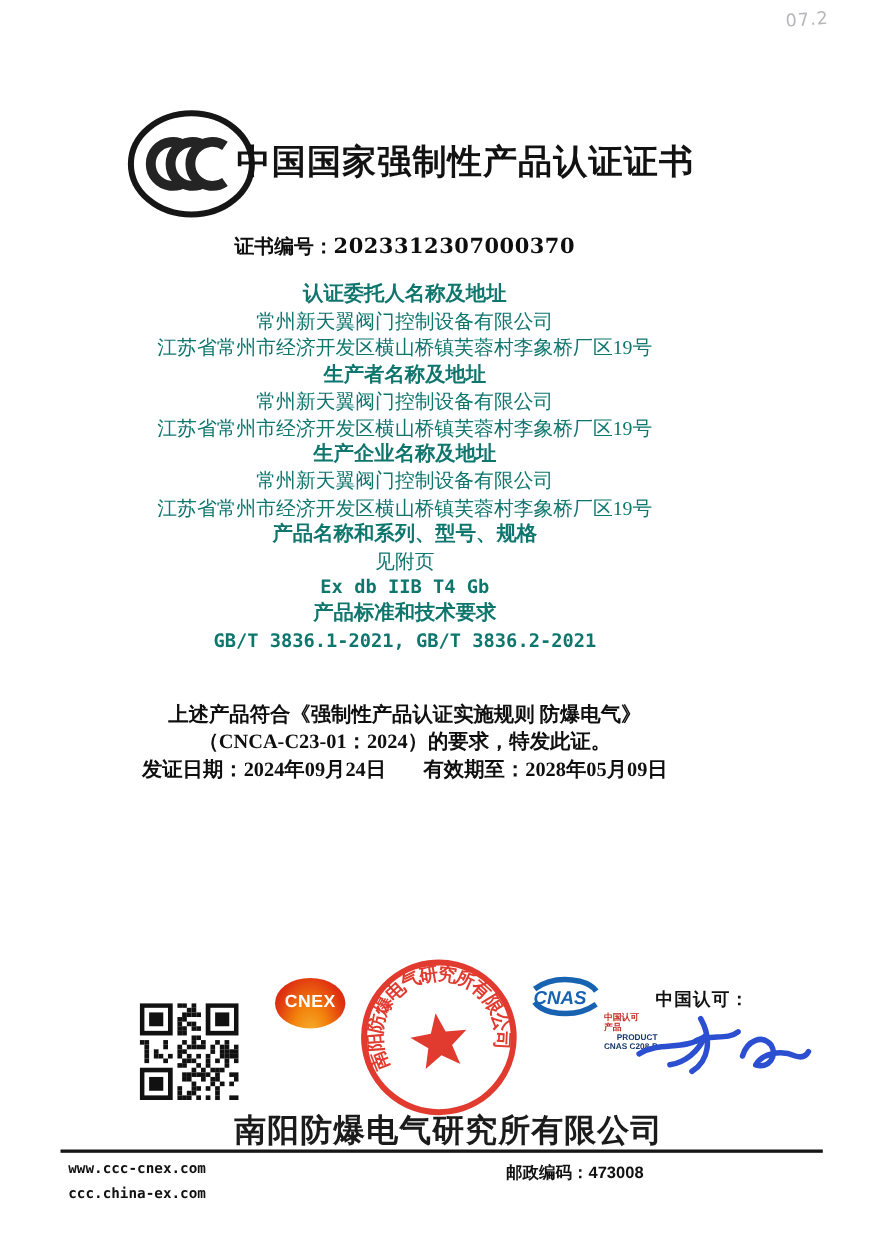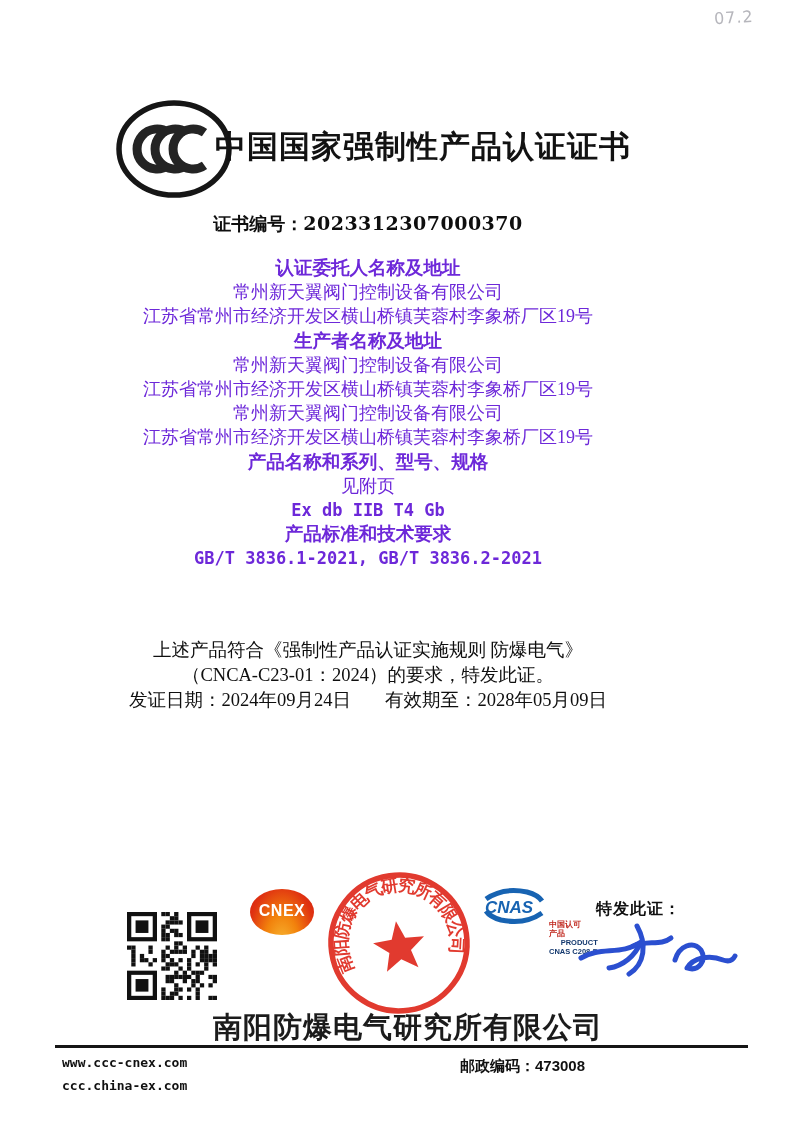--- a/index.html
+++ b/index.html
@@ -28,30 +28,30 @@
 
   .cert-no {
     position:absolute; left:0; top:212px; width:736px;
     text-align:center; font-size:18px; font-weight:bold; color:#0e0e0e;
   }
   .cert-no .num { font-family:"DejaVu Serif", serif; font-size:19px; letter-spacing:0.5px; }
 
   
   .body-lines {
     position:absolute; left:0; top:256px; width:736px;
-    text-align:center; font-size:18px; line-height:24.2px; color:#6d28d9;
+    text-align:center; font-size:18px; line-height:24.2px; color:#0f766e;
   }
   .body-lines .h { font-weight:bold; font-size:18.5px; }
   .body-lines .latin {
     font-family:"DejaVu Sans Mono", monospace; font-weight:bold; font-size:17px;
   }
 
   .statement {
     position:absolute; left:0; top:638px; width:736px;
-    text-align:center; font-size:18.5px; font-weight:normal;
+    text-align:center; font-size:18.5px; font-weight:bold;
     line-height:25px; color:#0f0f0f;
   }
   .statement .gap { display:inline-block; width:34px; }
 
   .verify {
     position:absolute; left:20px; top:797px; width:764px;
     text-align:center; font-size:17.5px; line-height:27px; color:#1a1a1a;
   }
 
   
@@ -135,20 +135,21 @@
     <span>证书编号：</span><span class="num">2023312307000370</span>
   </div>
 
   <div class="body-lines">
     <div class="h">认证委托人名称及地址</div>
     <div>常州新天翼阀门控制设备有限公司</div>
     <div>江苏省常州市经济开发区横山桥镇芙蓉村李象桥厂区19号</div>
     <div class="h">生产者名称及地址</div>
     <div>常州新天翼阀门控制设备有限公司</div>
     <div>江苏省常州市经济开发区横山桥镇芙蓉村李象桥厂区19号</div>
+    <div class="h">生产企业名称及地址</div>
     <div>常州新天翼阀门控制设备有限公司</div>
     <div>江苏省常州市经济开发区横山桥镇芙蓉村李象桥厂区19号</div>
     <div class="h">产品名称和系列、型号、规格</div>
     <div>见附页</div>
     <div class="latin">Ex db IIB T4 Gb</div>
     <div class="h">产品标准和技术要求</div>
     <div class="latin">GB/T 3836.1-2021, GB/T 3836.2-2021</div>
   </div>
 
   <div class="statement">
@@ -311,21 +312,21 @@
       <text x="2" y="27" font-family="Liberation Sans, sans-serif" font-size="17" font-weight="bold" font-style="italic" fill="#1763b2">CNAS</text>
     </svg>
     <div class="cnas-side">
       <div class="red">中国认可</div>
       <div class="red">产品</div>
       <div class="blue">PRODUCT</div>
       <div class="blue">CNAS C208-P</div>
     </div>
   </div>
 
-  <div class="legal-rep">特发此证：</div>
+  <div class="legal-rep">中国认可：</div>
 
   <svg class="signature" width="165" height="75" viewBox="0 0 165 75">
     <g fill="none" stroke="#2b4fd0" stroke-width="5" stroke-linecap="round" stroke-linejoin="round">
       <path d="M6,42 C26,30 46,40 66,26 C60,40 48,50 34,52"></path>
       <path d="M62,10 C72,28 70,48 54,58"></path>
       <path d="M58,30 C72,24 86,30 96,22"></path>
       <path d="M100,44 C104,30 118,24 126,34 C132,44 124,56 112,52 C118,42 134,38 148,44 C154,46 158,44 160,40"></path>
     </g>
   </svg>
 

